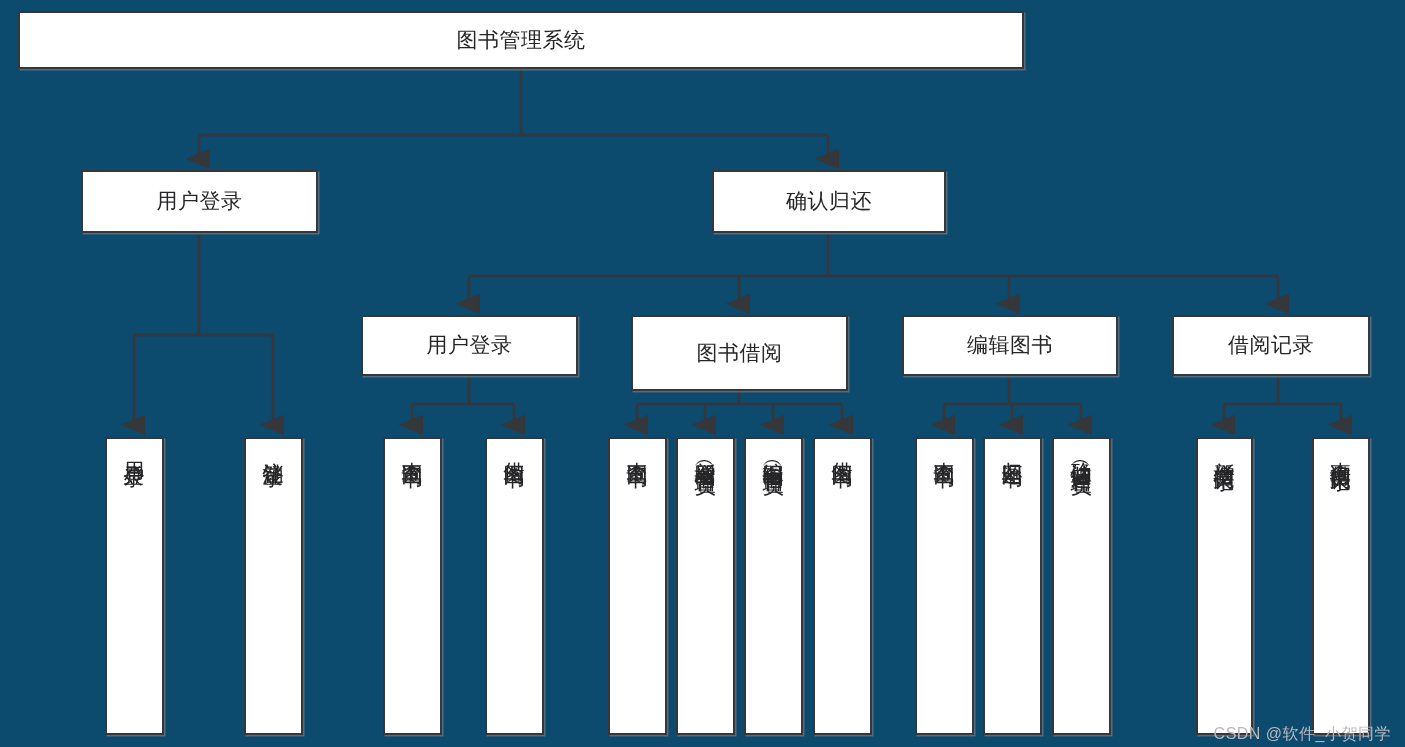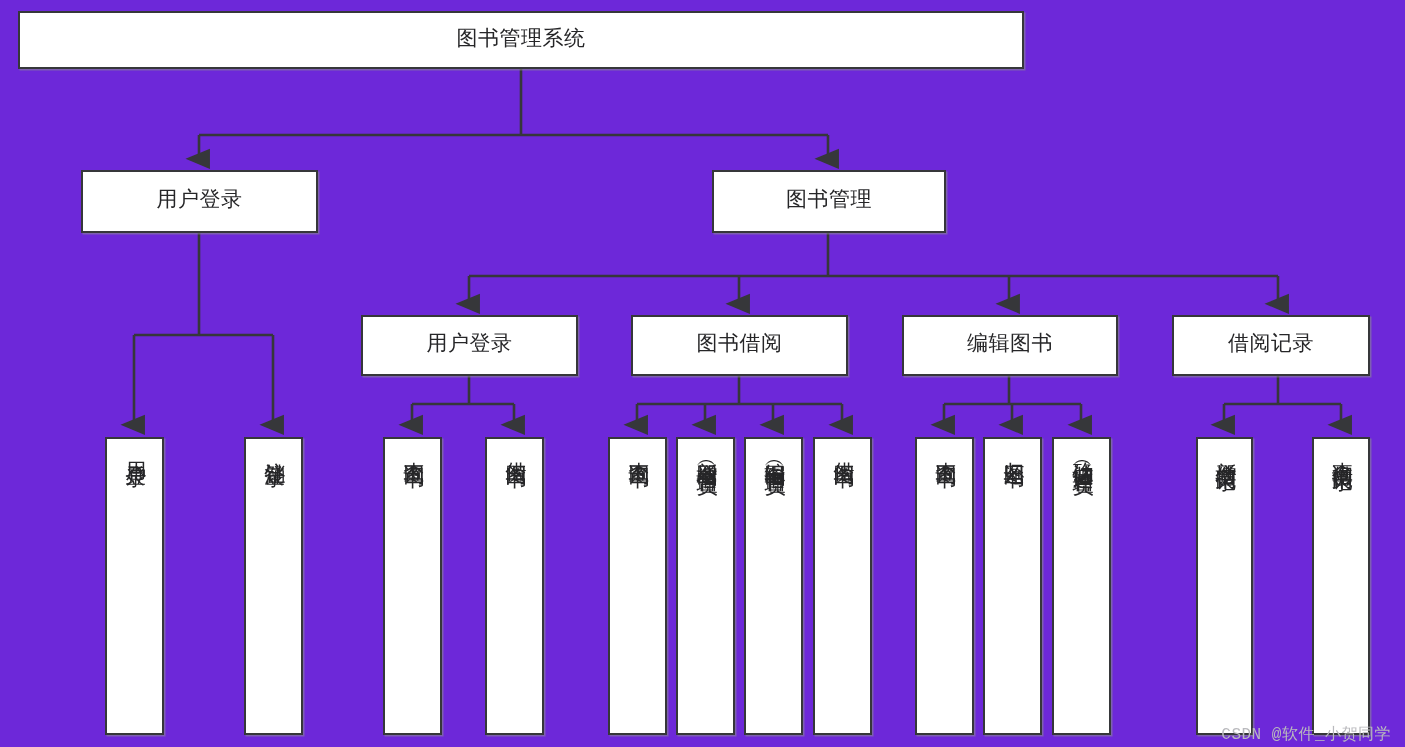--- a/index.html
+++ b/index.html
@@ -5,23 +5,22 @@
   * { box-sizing: border-box; }
   html, body {
     margin: 0; padding: 0;
     background: #ffffff;
     font-family: "Liberation Sans", "DejaVu Sans", sans-serif;
   }
   #canvas {
     position: relative;
     width: 1405px;
     height: 747px;
-    background: #6d28d9;
+    background: #0c4a6e;
     overflow: hidden;
-    font-family: Liberation Mono, monospace;
   }
   svg.edges {
     position: absolute;
     left: 0; top: 0;
     width: 1405px; height: 747px;
     pointer-events: none;
   }
   .node {
     position: absolute;
     border: 2px solid #36373a;
@@ -121,27 +120,27 @@
   </svg>
 
   <div class="node horiz" style="left:18px; top:11px; width:1006px; height:58px;">
     <span class="label">图书管理系统</span>
   </div>
 
   <div class="node horiz" style="left:81px; top:170px; width:237px; height:63px;">
     <span class="label">用户登录</span>
   </div>
   <div class="node horiz" style="left:712px; top:170px; width:234px; height:63px;">
-    <span class="label">图书管理</span>
+    <span class="label">确认归还</span>
   </div>
 
   <div class="node horiz" style="left:361px; top:315px; width:217px; height:61px;">
     <span class="label">用户登录</span>
   </div>
-  <div class="node horiz" style="left:631px; top:315px; width:217px; height:61px;">
+  <div class="node horiz" style="left:631px; top:315px; width:217px; height:76px;">
     <span class="label">图书借阅</span>
   </div>
   <div class="node horiz" style="left:902px; top:315px; width:216px; height:61px;">
     <span class="label">编辑图书</span>
   </div>
   <div class="node horiz" style="left:1172px; top:315px; width:198px; height:61px;">
     <span class="label">借阅记录</span>
   </div>
 
   <div class="node vert" style="left:105px; top:437px; width:59px; height:298px;">

